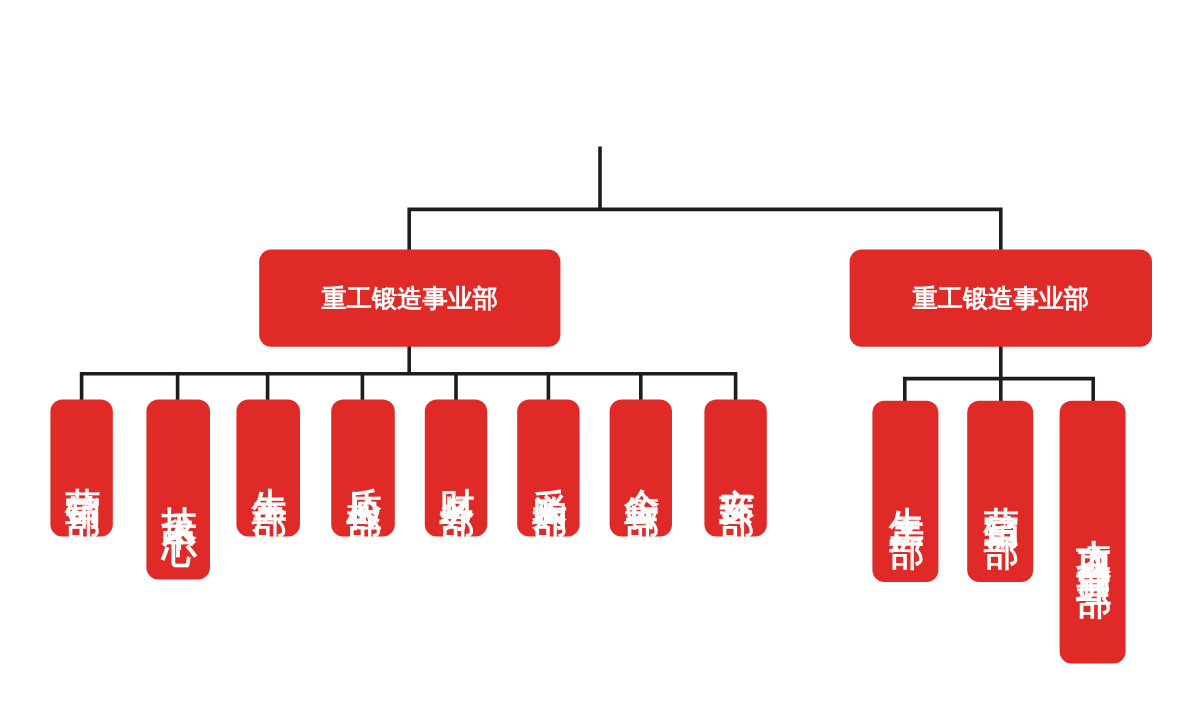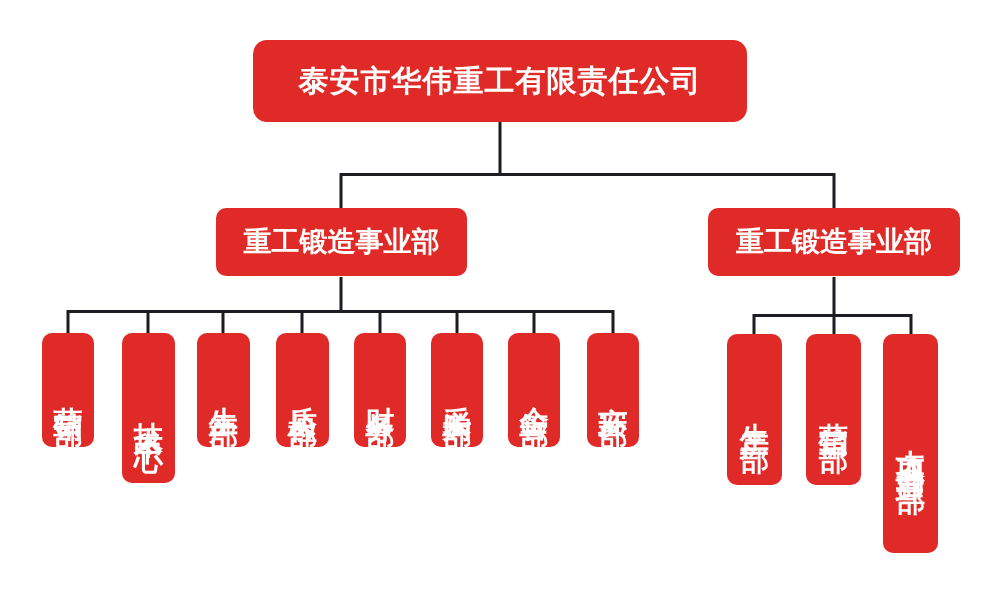--- a/index.html
+++ b/index.html
@@ -39,23 +39,23 @@
     box-sizing: border-box;
     text-align: center;
   }
   .root-box {
     left: 253px; top: 40px; width: 494px; height: 82px;
     border-radius: 14px;
     font-size: 30px;
     letter-spacing: 1px;
   }
   .division-box {
-    top: 208px; height: 68px;
+    top: 208px; height: 81px;
     border-radius: 10px;
-    font-size: 28px;
+    font-size: 21px;
   }
   #division-forging   { left: 216px; width: 251px; }
   #division-container { left: 708px; width: 252px; }
   .dept-box {
     border-radius: 10px;
   }
   .dept-box .vtext {
     writing-mode: vertical-rl;
     text-orientation: upright;
     font-size: 29px;
@@ -81,23 +81,20 @@
 <body>
 
 <div class="canvas">
 
   <svg class="connectors" width="1000" height="596" viewBox="0 0 1000 596" aria-hidden="true">
     <path d="M500,122 L500,176 M341,209 L341,174.5 L834,174.5 L834,209"></path>
     <path d="M341,277 L341,313 M68,334 L68,311.5 L613,311.5 L613,334 M148,311.5 L148,334 M223,311.5 L223,334 M302,311.5 L302,334 M380,311.5 L380,334 M457,311.5 L457,334 M534,311.5 L534,334"></path>
     <path d="M834,277 L834,335 M754,335 L754,315.5 L911,315.5 L911,335"></path>
   </svg>
 
-  <div class="box root-box">
-    <span>泰安市华伟重工有限责任公司</span>
-  </div>
 
   <div class="box division-box" id="division-forging">
     <span>重工锻造事业部</span>
   </div>
 
   <div class="box division-box" id="division-container">
     <span>重工锻造事业部</span>
   </div>
 
   <div class="box dept-box" id="d1">

